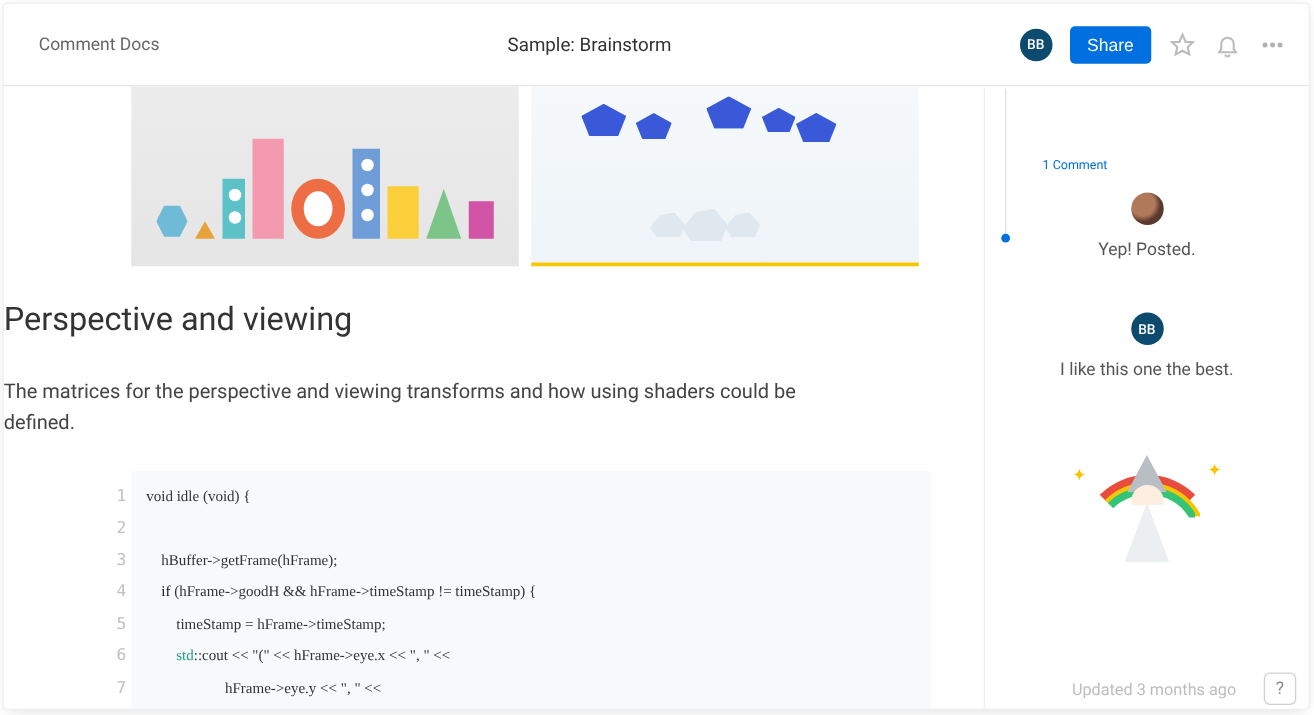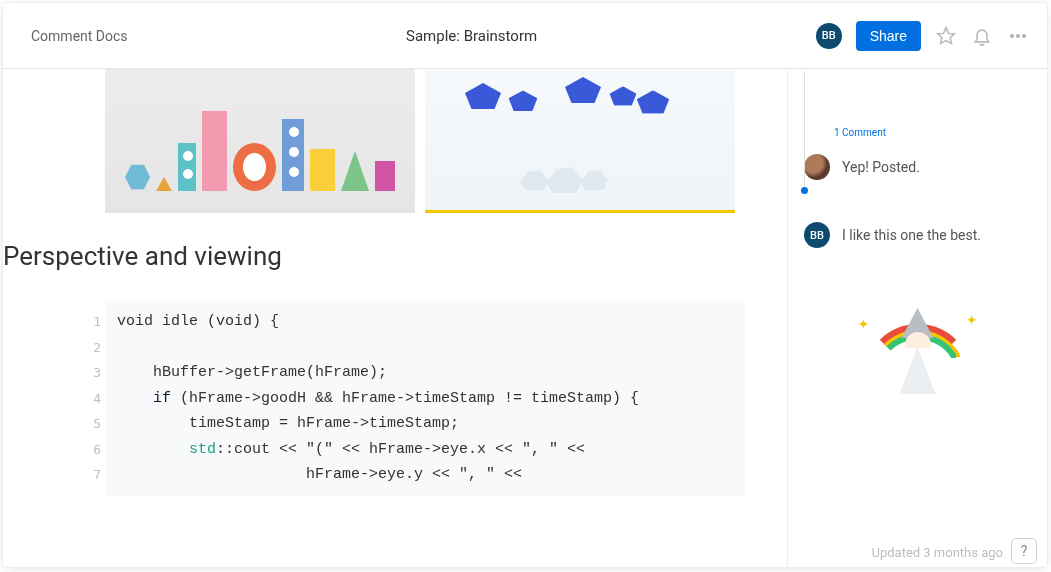--- a/index.html
+++ b/index.html
@@ -70,43 +70,43 @@
 
   
   .content { max-width:640px;}
   h2.sec-title { font-size: 26px; font-weight: 400; color:#333; margin: 28px 0 30px 0;}
   p.body-text { font-size: 16px; color:#444; line-height:1.55; margin: 0 0 26px 0;}
 
   
   .code-wrap { display:flex; margin-left:82px; max-width: 660px;}
   .gutter { width:20px; text-align:right; color:#c0c0c0; font-family: Menlo, Consolas, monospace; font-size:13px; padding: 8px 4px 0 0; user-select:none;}
   .gutter div{ line-height:25.5px;}
-  .code-body { flex:1; background:#f7f9fa; padding:8px 12px; font-family:Liberation Mono, monospace; font-size:15px; color:#333; line-height:25.5px; white-space:pre;}
+  .code-body { flex:1; background:#f7f9fa; padding:8px 12px; font-family:Liberation Serif, serif; font-size:12px; color:#333; line-height:25.5px; white-space:pre;}
   .kw-red{ color:#0f172a;}
   .kw-teal{ color:#1e9e8a;}
 
   
   .thread-line{ position:absolute; left:16px; top:0; bottom: auto; height: 120px; width:1px; background:#e0e0e0;}
   .thread-dot{ position:absolute; left:13px; top:116px; width:7px;height:7px;border-radius:50%;background:#0070e0;}
   .comments-link{ color:#0070e0; font-size:10px; margin: 40px 0 16px 30px; cursor:pointer;}
-  .comment-row{ display:flex; align-items:center; gap:12px; margin-bottom: 42px;}
+  .comment-row{ display:flex; align-items:center; gap:12px; margin-bottom: 42px; flex-direction: column;}
   .comment-row .av{ width:26px;height:26px;border-radius:50%;background:#7a4a3a; background-image: radial-gradient(circle at 35% 35%, #b07a5a 0 40%, #5a3a2e 60%);}
   .comment-row .txt{ font-size:14px; color:#555;}
   .like-txt{color:#999;}
   
   .sticker{ margin: 10px auto 0; width:120px; position:relative; height:120px;}
   .wiz-body{position:absolute;left:42px;top:56px;width:36px;height:48px;background:#eceff2; clip-path:polygon(50% 0,100% 100%,0 100%);}
   .wiz-head{position:absolute;left:47px;top:42px;width:26px;height:26px;border-radius:50%;background:#fdeee0;}
   .wiz-hat{position:absolute;left:44px;top:18px;width:32px;height:30px;background:#b9bec4;clip-path:polygon(50% 0,100% 100%,0 100%);}
   .wiz-beard{position:absolute;left:44px;top:58px;width:32px;height:34px;background:#fff;clip-path:polygon(50% 100%,100% 0,0 0);}
   .rainbow{position:absolute;left:6px;top:34px;width:108px;height:54px;border:8px solid transparent;border-top-color:#e74c3c;border-radius:60px 60px 0 0;border-bottom:none;}
   .rainbow::before{content:"";position:absolute;inset:-2px;border:6px solid transparent;border-top-color:#f6c600;border-radius:60px 60px 0 0;}
   .rainbow::after{content:"";position:absolute;inset:2px;border:6px solid transparent;border-top-color:#35c475;border-radius:60px 60px 0 0;}
   .star-s{position:absolute;color:#f6c600;font-size:14px;}
-  .footer-meta{ position:absolute; right:48px; bottom:12px; color:#bdbdbd; font-size:13px;}
+  .footer-meta{ position:absolute; right:62px; bottom:12px; color:#bdbdbd; font-size:13px;}
   .help-btn{ position:absolute; right:14px; bottom:8px; width:26px;height:26px;border:1px solid #d0d0d0;border-radius:5px;display:flex;align-items:center;justify-content:center;color:#888;font-size:14px;cursor:pointer;}
 </style>
 </head>
 <body>
 
 <div class="wrapper">
 
 <div class="header">
   <div class="left">Comment Docs</div>
   <div class="center">Sample: Brainstorm</div>
@@ -167,20 +167,21 @@
         <div class="rocks">
               <div class="rock"></div>
               <div class="rock" style="transform:scale(1.3)"></div>
               <div class="rock"></div>
             </div>
       </div>
     </div>
 
     <div class="content">
       <h2 class="sec-title">Perspective and viewing</h2>
+      <p class="body-text">The matrices for the perspective and viewing transforms and how using shaders could be defined.</p>
     </div>
 
     <div class="code-wrap">
       <div class="gutter" id="gutter">
             <div>1</div>
             <div>2</div>
             <div>3</div>
             <div>4</div>
             <div>5</div>
             <div>6</div>

